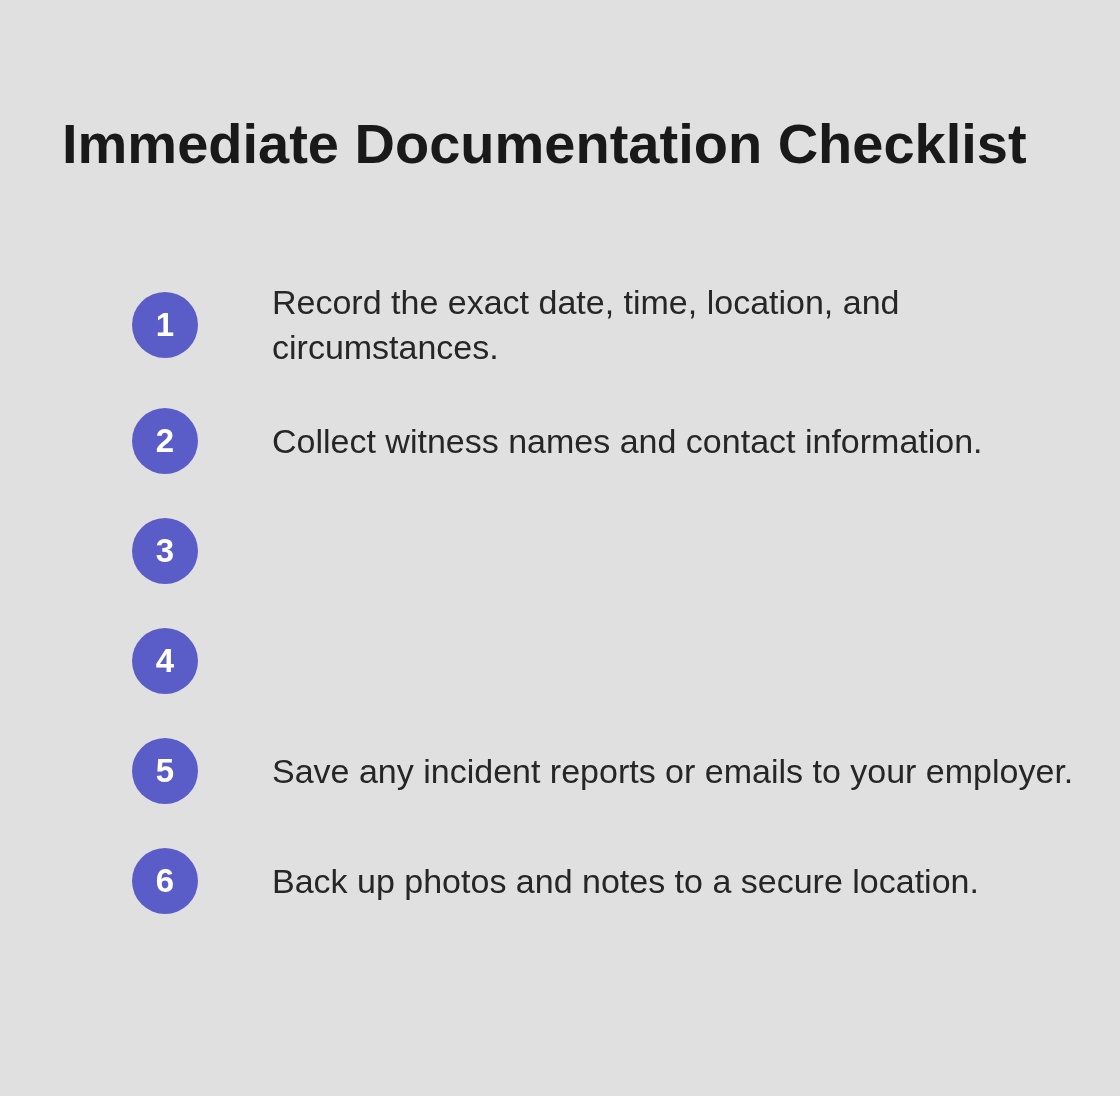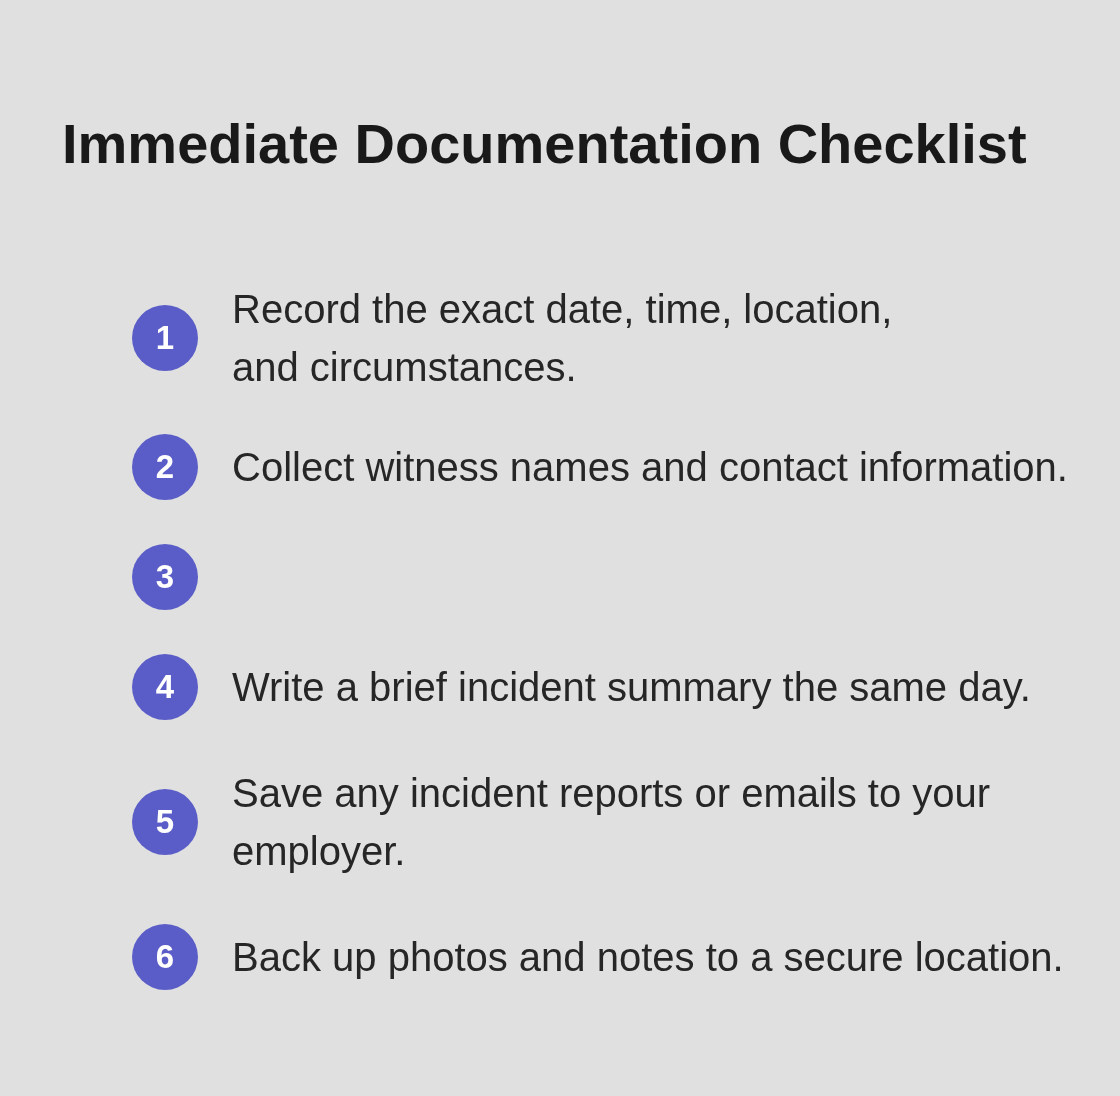--- a/index.html
+++ b/index.html
@@ -49,23 +49,24 @@
     background: var(--accent);
     color: #ffffff;
     font-size: 33px;
     font-weight: 700;
     display: flex;
     align-items: center;
     justify-content: center;
     margin-right: 34px;
   }
   .item-text {
-    font-size: 40px;
-    line-height: 58px;
+    font-size: 34px;
+    line-height: 45px;
     color: var(--text-color);
+    margin-left: 40px;
   }
   .checklist-item.first .item-text {
     max-width: 700px;
   }
 </style>
 </head>
 <body>
 
 <div class="page">
 
@@ -82,21 +83,20 @@
       <div class="number-badge">2</div>
       <div class="item-text">Collect witness names and contact information.</div>
     </div>
 
     <div class="checklist-item">
       <div class="number-badge">3</div>
     </div>
 
     <div class="checklist-item">
       <div class="number-badge">4</div>
-      <div class="item-text">Write a brief incident summary the same day.</div>
     </div>
 
     <div class="checklist-item">
       <div class="number-badge">5</div>
       <div class="item-text">Save any incident reports or emails to your employer.</div>
     </div>
 
     <div class="checklist-item">
       <div class="number-badge">6</div>
       <div class="item-text">Back up photos and notes to a secure location.</div>

